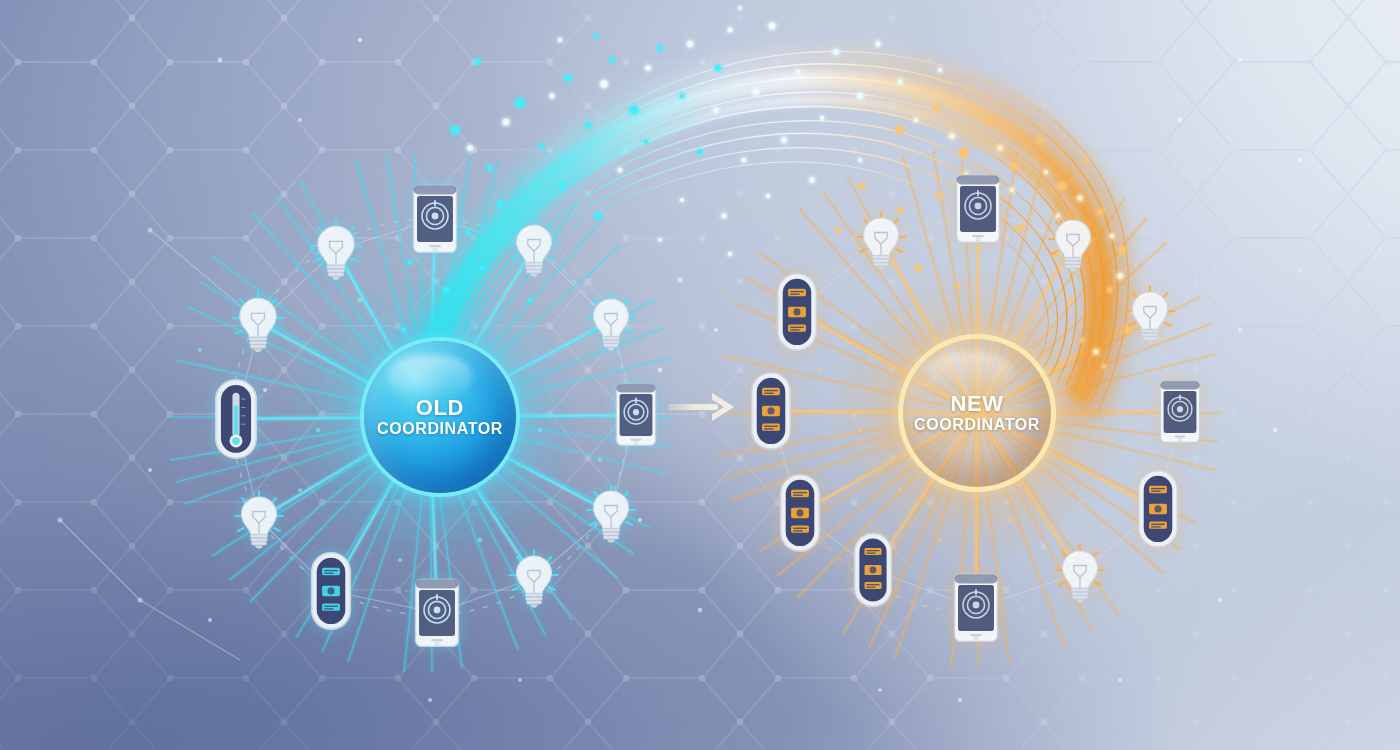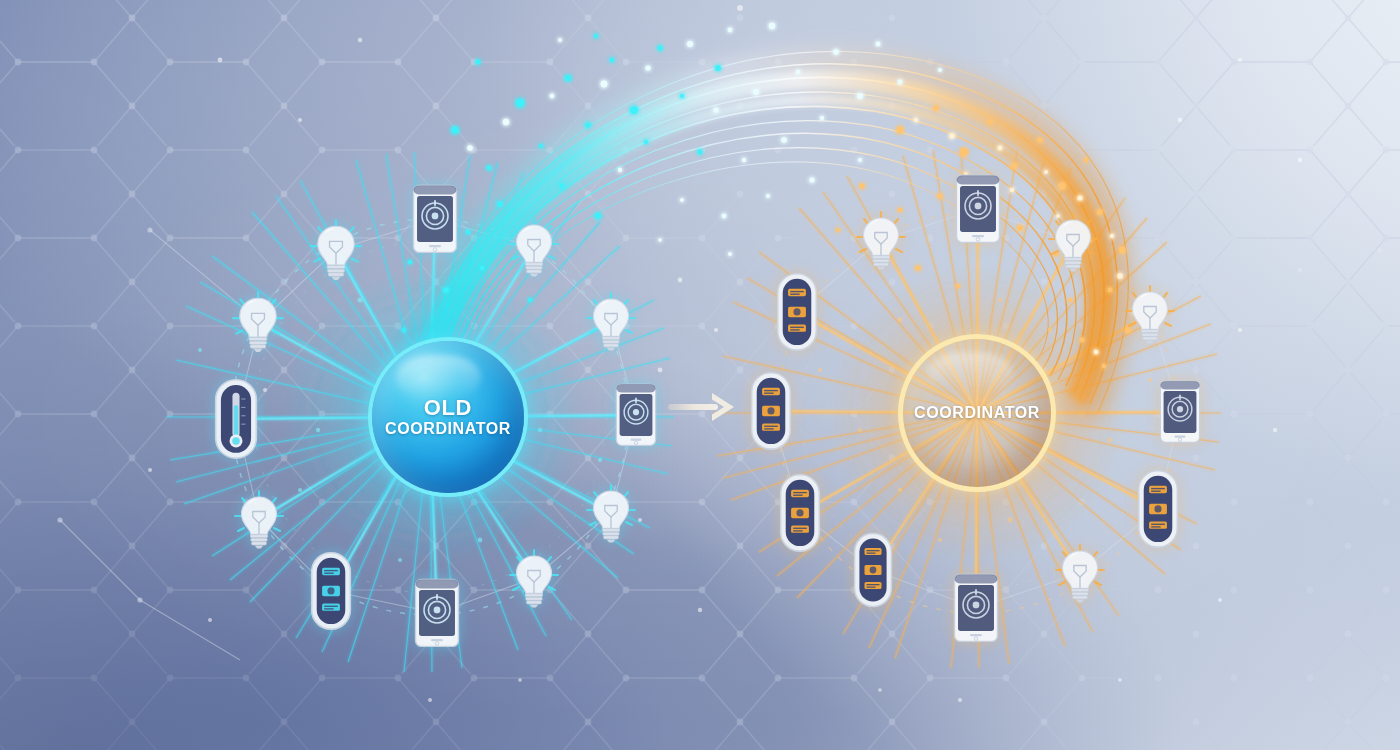--- a/index.html
+++ b/index.html
@@ -43,21 +43,21 @@
   .hub-label{
     position:relative; z-index:4;
     color:#ffffff; font-weight:bold; letter-spacing:.6px;
     text-shadow:0 1px 3px rgba(0,40,80,.35);
     line-height:1.12;
   }
   .hub-label .l1{ display:block; font-size:22px; }
   .hub-label .l2{ display:block; font-size:16px; }
 
   #hub-old{
-    left:372px; top:341px; width:152px; height:152px;
+    left:364px; top:341px; width:152px; height:152px;
     background:
       radial-gradient(circle at 34% 24%, #86e3f7 0%, #45c8ef 22%, #23a6e6 52%, #1683d6 78%, #1472c4 100%);
     box-shadow:
       0 0 0 4px rgba(120,238,250,0.95),
       0 0 14px 6px rgba(90,225,250,0.55),
       0 0 44px 18px rgba(70,210,250,0.32),
       inset -10px -14px 30px rgba(8,60,120,0.35),
       inset 8px 10px 26px rgba(190,245,255,0.40);
   }
   #hub-old .gloss{
@@ -520,20 +520,21 @@
     <div class="gloss"></div>
     <div class="hub-label">
       <span class="l1">OLD</span>
       <span class="l2">COORDINATOR</span>
     </div>
   </div>
 
   <div class="hub" id="hub-new">
     <div class="gloss"></div>
     <div class="hub-label">
+      <span class="l1">NEW</span>
       <span class="l2">COORDINATOR</span>
     </div>
   </div>
 
   <svg id="migration-arrow" viewBox="0 0 70 34">
     <defs>
       <linearGradient id="arrGrad" x1="0" y1="0" x2="1" y2="0">
         <stop offset="0" stop-color="#dcd8d0" stop-opacity="0.55"></stop>
         <stop offset="0.5" stop-color="#eee9df" stop-opacity="0.95"></stop>
         <stop offset="1" stop-color="#f4efe6" stop-opacity="1"></stop>

